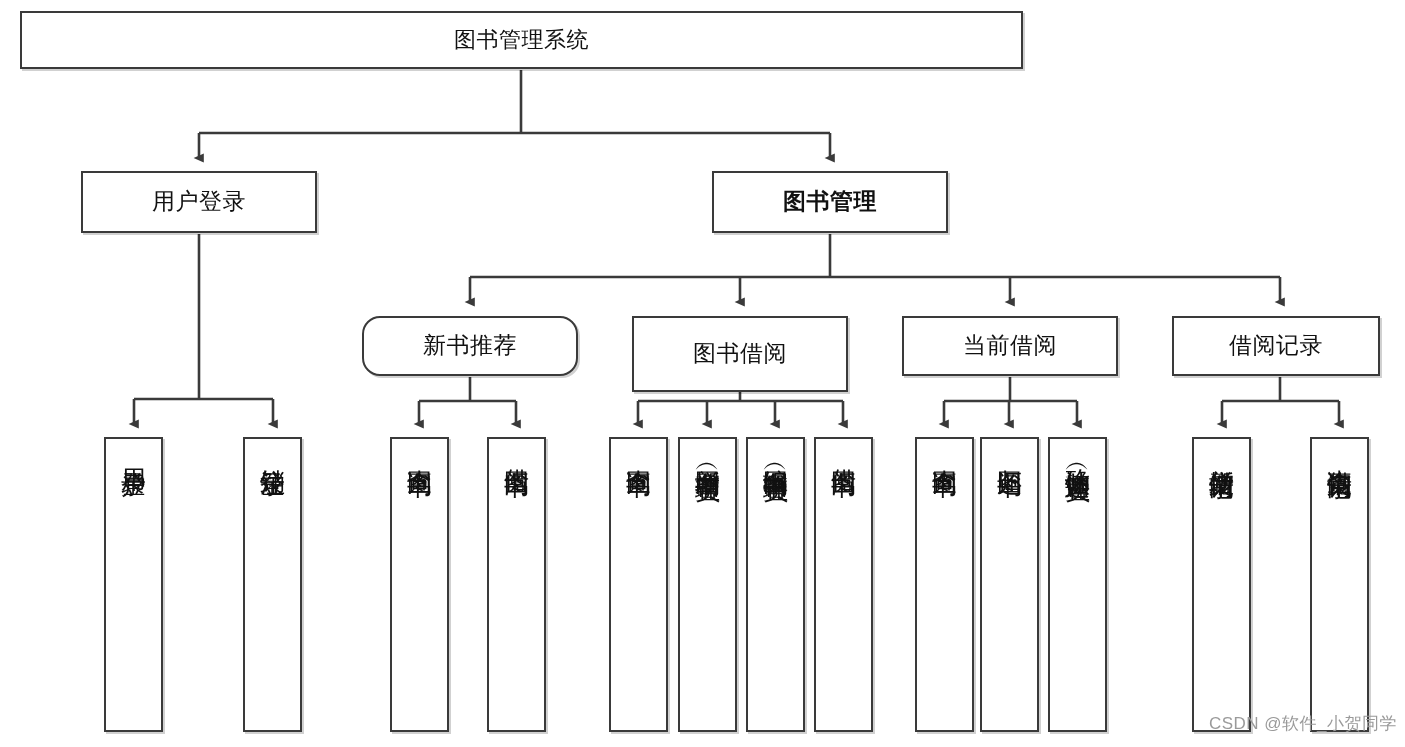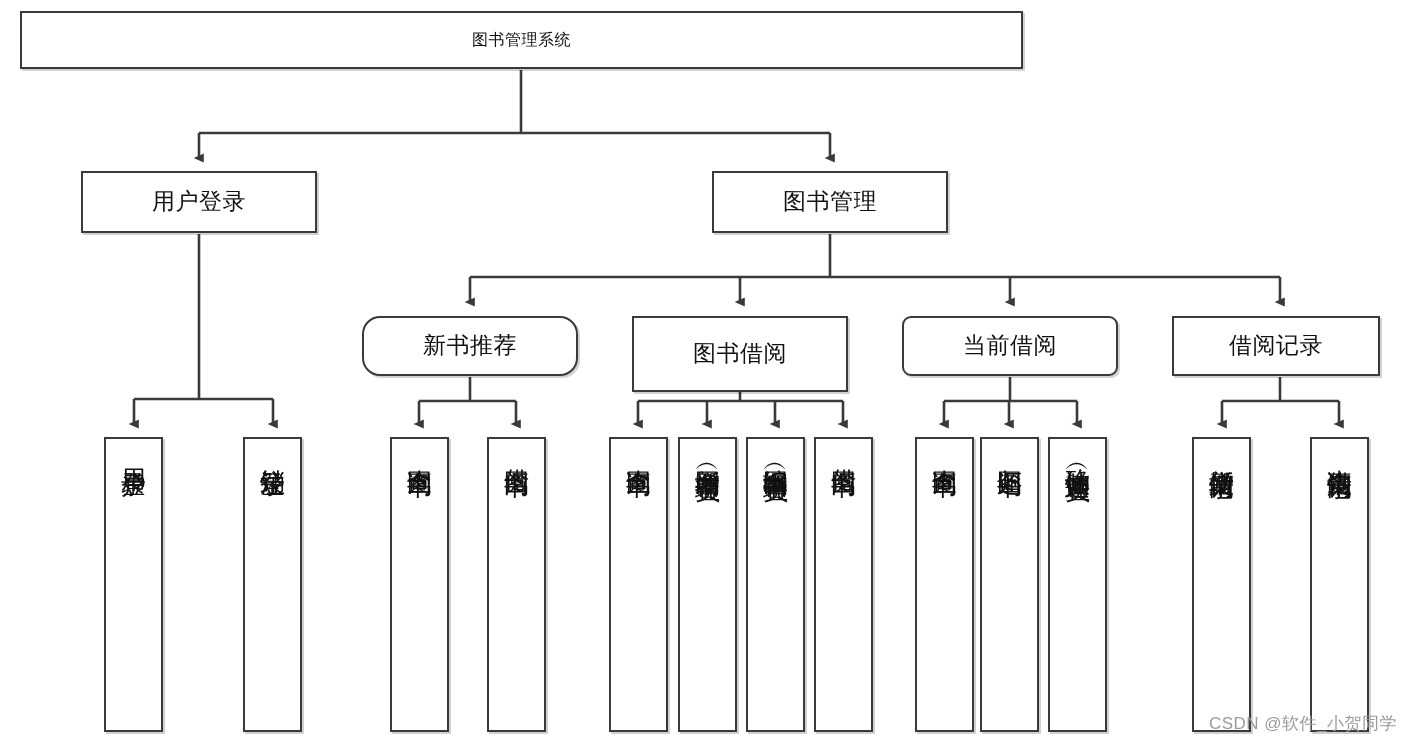--- a/index.html
+++ b/index.html
@@ -41,21 +41,21 @@
     color: #111111;
     text-align: center;
     line-height: 1.18;
     white-space: nowrap;
     letter-spacing: 0.5px;
   }
   .node-box.horizontal .node-label {
     font-size: 23px;
   }
   .node-box.root .node-label {
-    font-size: 16px;
+    font-size: 22px;
   }
   .node-box.vertical {
     align-items: flex-start;
     justify-content: center;
     padding-top: 10px;
   }
   .node-box.vertical .node-label {
     writing-mode: vertical-rl;
     text-orientation: upright;
     font-size: 25px;
@@ -141,31 +141,31 @@
     </g>
   </svg>
 
   <div class="node-box root horizontal" style="left:20px; top:11px; width:1003px; height:58px;">
     <span class="node-label">图书管理系统</span>
   </div>
 
   <div class="node-box horizontal" style="left:81px; top:171px; width:236px; height:62px;">
     <span class="node-label">用户登录</span>
   </div>
-  <div class="node-box horizontal" style="left:712px; top:171px; width:236px; height:62px;">
+  <div class="node-box horizontal" style="left:712px; top:171px; width:236px; height:62px;font-weight:bold;">
     <span class="node-label">图书管理</span>
   </div>
 
   <div class="node-box horizontal" style="left:362px; top:316px; width:216px; height:60px;border-radius:18px;">
     <span class="node-label">新书推荐</span>
   </div>
   <div class="node-box horizontal" style="left:632px; top:316px; width:216px; height:76px;">
     <span class="node-label">图书借阅</span>
   </div>
-  <div class="node-box horizontal" style="left:902px; top:316px; width:216px; height:60px;border-radius:9px;">
+  <div class="node-box horizontal" style="left:902px; top:316px; width:216px; height:60px;">
     <span class="node-label">当前借阅</span>
   </div>
   <div class="node-box horizontal" style="left:1172px; top:316px; width:208px; height:60px;">
     <span class="node-label">借阅记录</span>
   </div>
 
   <div class="node-box vertical" style="left:104px; top:437px; width:59px; height:295px;">
     <span class="node-label">用户登录</span>
   </div>
   <div class="node-box vertical" style="left:243px; top:437px; width:59px; height:295px;">

